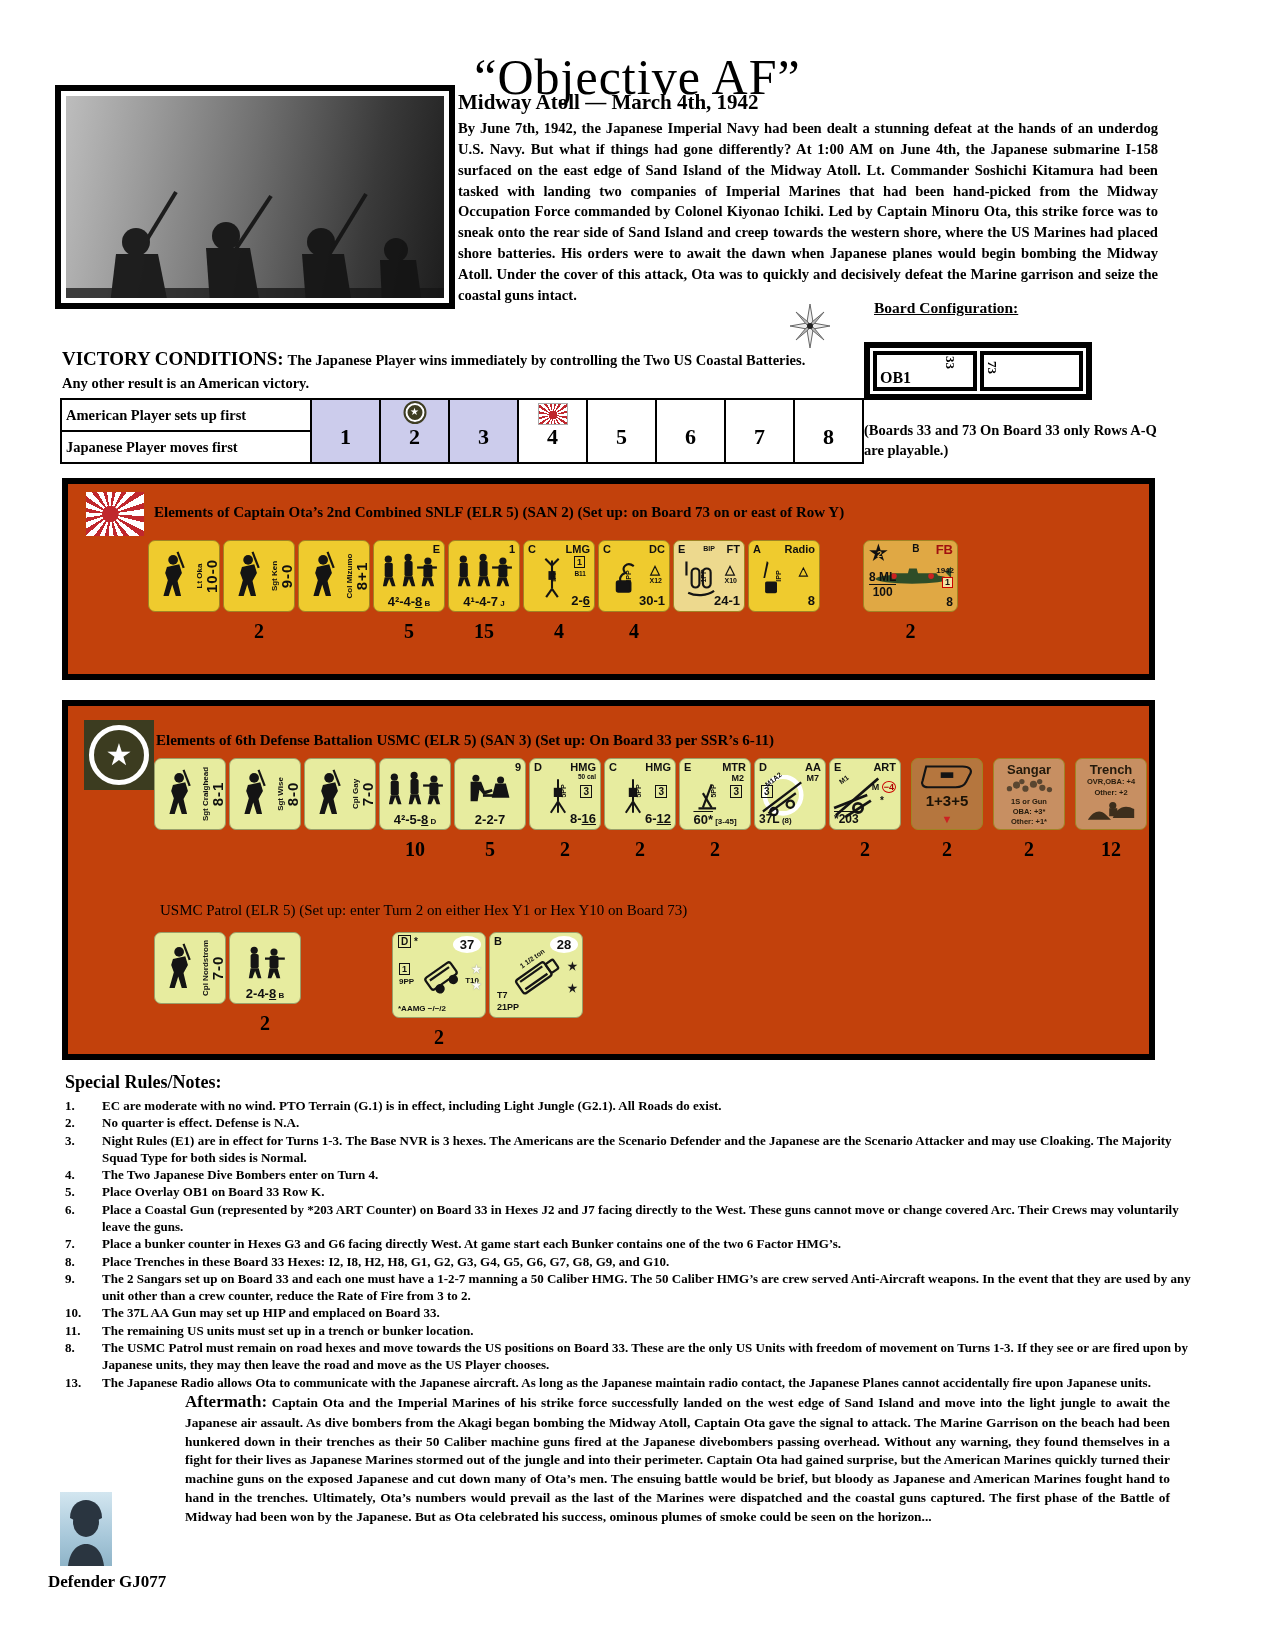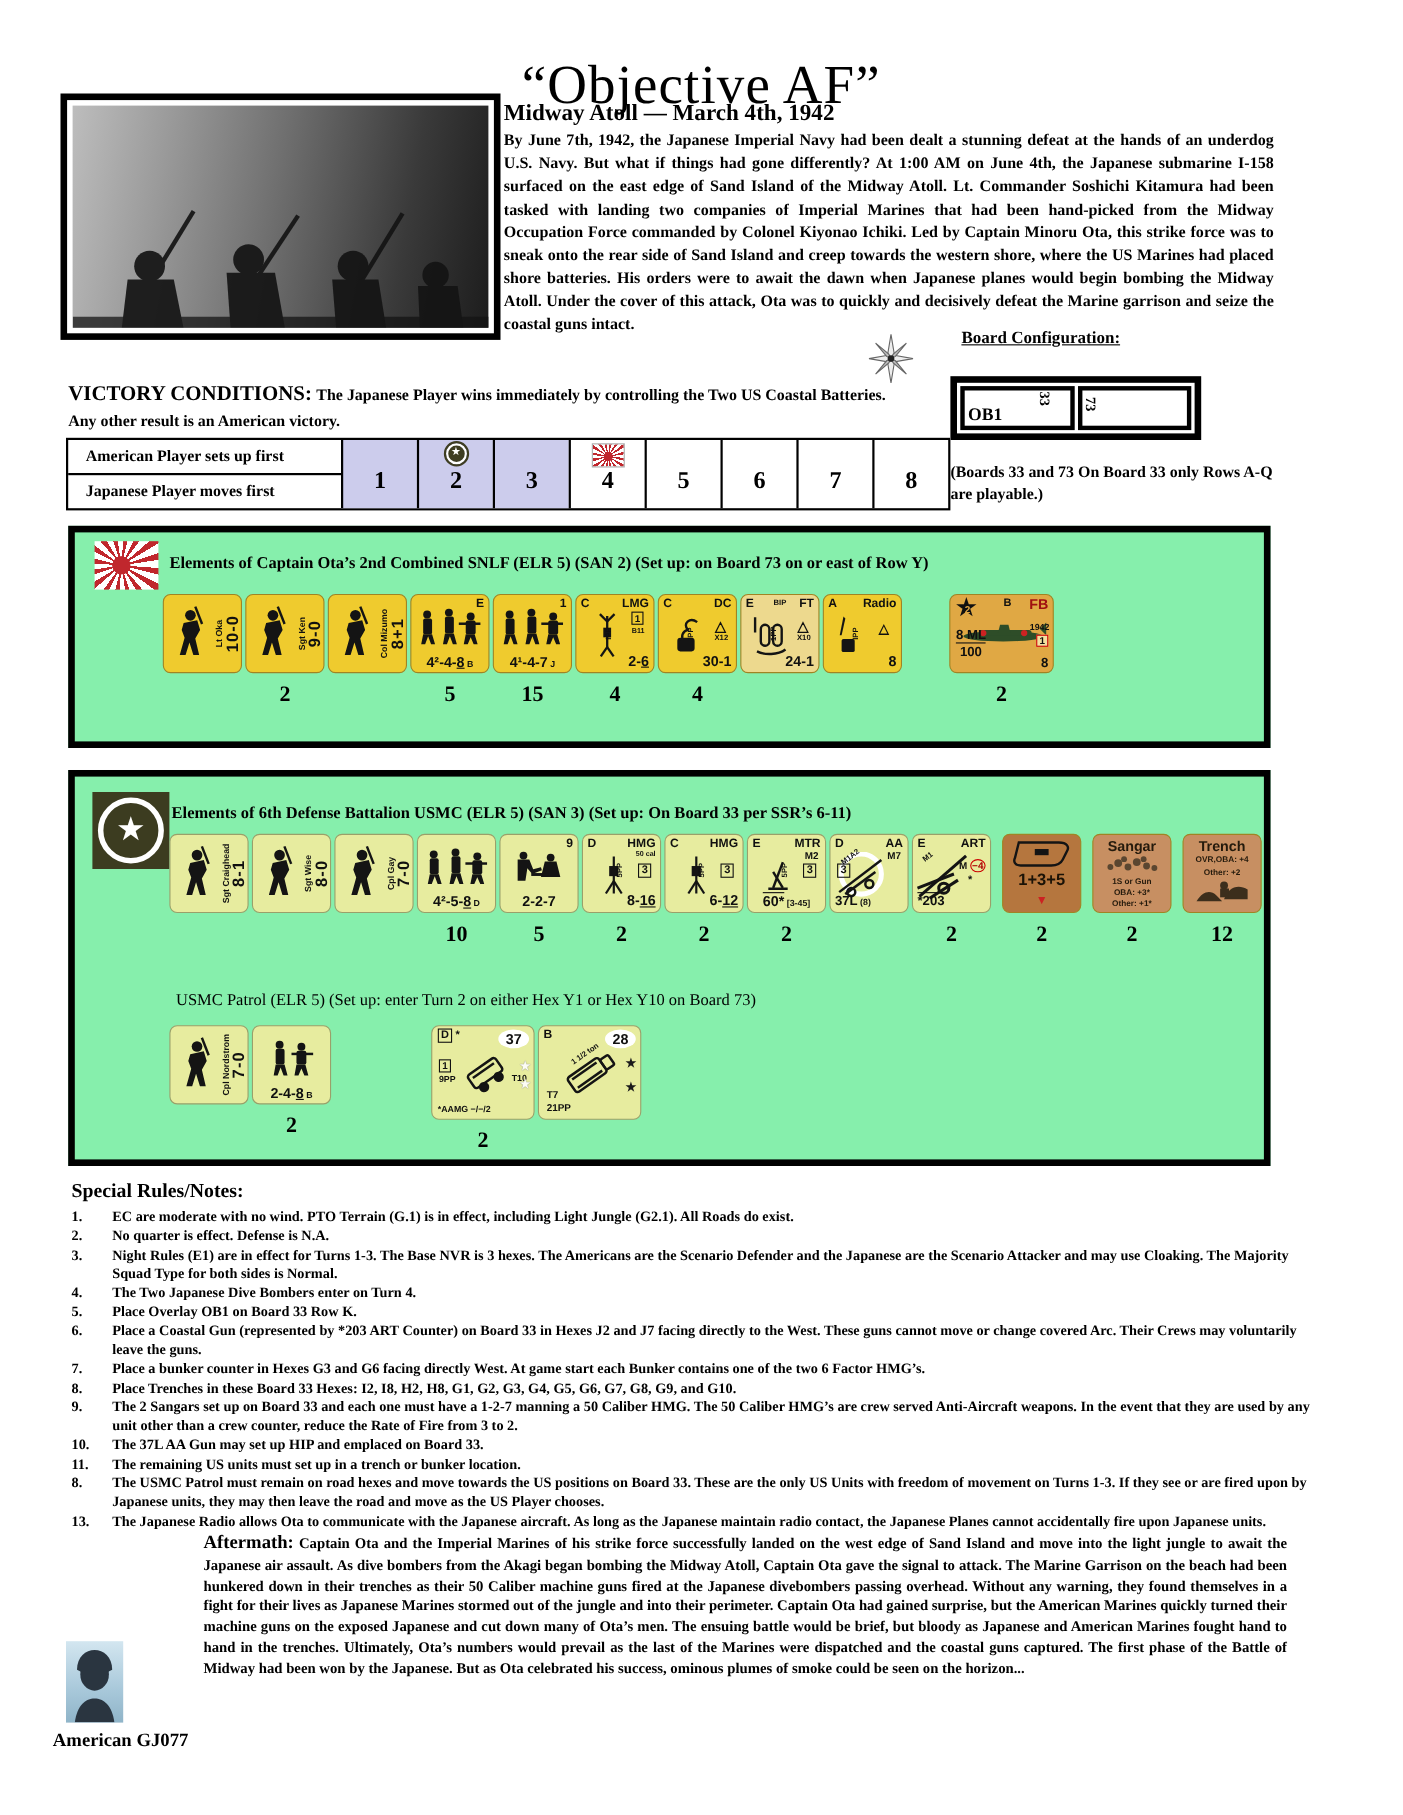--- a/index.html
+++ b/index.html
@@ -36,36 +36,36 @@
   .bc-sub{border:4px solid #000;flex:1;position:relative;background:#fff}
   .ob1{position:absolute;left:3px;bottom:0px;font-size:16px;font-weight:bold}
   .bnum{position:absolute;font-weight:bold;font-size:13px;writing-mode:vertical-rl;line-height:1}
   #bnum33{right:16px;top:1px}
   #bnum73{left:2px;top:6px}
   #bc-note{position:absolute;left:864px;top:421px;width:302px;font-size:14.5px;font-weight:bold;line-height:1.35}
 
   
   #tt{position:absolute;left:60px;top:398px;display:flex;border:2.5px solid #000;background:#fff}
   .tt-left{width:248px;display:flex;flex-direction:column}
-  .tt-left div{flex:1;display:flex;align-items:center;padding-left:16px;font-size:14.5px;font-weight:bold}
+  .tt-left div{flex:1;display:flex;align-items:center;padding-left:4px;font-size:14.5px;font-weight:bold}
   .tt-left div:first-child{border-bottom:2px solid #000}
   .tt-cell{width:67px;height:62px;border-left:2px solid #000;position:relative;
            display:flex;align-items:center;justify-content:center}
   .tt-cell.shaded{background:#ccccec}
   .tt-num{font-size:22px;font-weight:bold;margin-top:12px}
   .tt-icon{position:absolute;top:3px;left:50%;transform:translateX(-50%)}
   .us-roundel{display:block;width:15px;height:15px;border-radius:50%;background:#3e3d22;
               border:2px solid #fff;outline:2px solid #3e3d22;color:#fff;font-size:10px;
               line-height:14px;text-align:center;font-family:"Liberation Sans",sans-serif}
   .rs-flag{display:block;width:28px;height:20px;border:1px solid #aaa;
     background:radial-gradient(circle at 50% 55%, #c0272d 23%, transparent 24%),
     repeating-conic-gradient(from 5deg at 50% 55%, #c0272d 0 10deg, #fff 10deg 22.5deg)}
 
   
-  .panel{border:6px solid #000;position:absolute;left:62px;width:1093px;box-sizing:border-box;background:#86efac}
+  .panel{border:6px solid #000;position:absolute;left:62px;width:1093px;box-sizing:border-box;background:#c2410c}
   #jp-panel{top:478px;height:202px}
   #us-panel{top:700px;height:360px}
   .panel-header{position:absolute;font-size:15px;font-weight:bold}
   #jp-header{left:86px;top:20px;width:960px}
   #us-header{left:88px;top:26px;width:960px}
   #patrol-header{left:92px;top:196px;width:920px;position:absolute;font-size:15px;font-weight:normal}
   #jp-flag{position:absolute;left:18px;top:8px;width:58px;height:44px;
     background:radial-gradient(circle at 42% 50%, #c0272d 20%, transparent 21%),
     repeating-conic-gradient(from 4deg at 42% 50%, #c0272d 0 10deg, #fff 10deg 22.5deg)}
   #us-star{position:absolute;left:16px;top:14px;width:70px;height:70px;background:#3c3c20;
@@ -836,13 +836,13 @@
 
 <div id="portrait">
   <svg width="52" height="74" viewBox="0 0 52 74">
     <g fill="#2a3540">
       <ellipse cx="26" cy="30" rx="13" ry="15"></ellipse>
       <path d="M10 26c0-12 8-18 16-18s16 6 16 18l-4 2H14z"></path>
       <path d="M8 74c2-16 10-22 18-22s16 6 18 22z"></path>
     </g>
   </svg>
 </div>
-<div id="scenario-id">American GJ077</div>
+<div id="scenario-id">Defender GJ077</div>
 
 </body></html>

